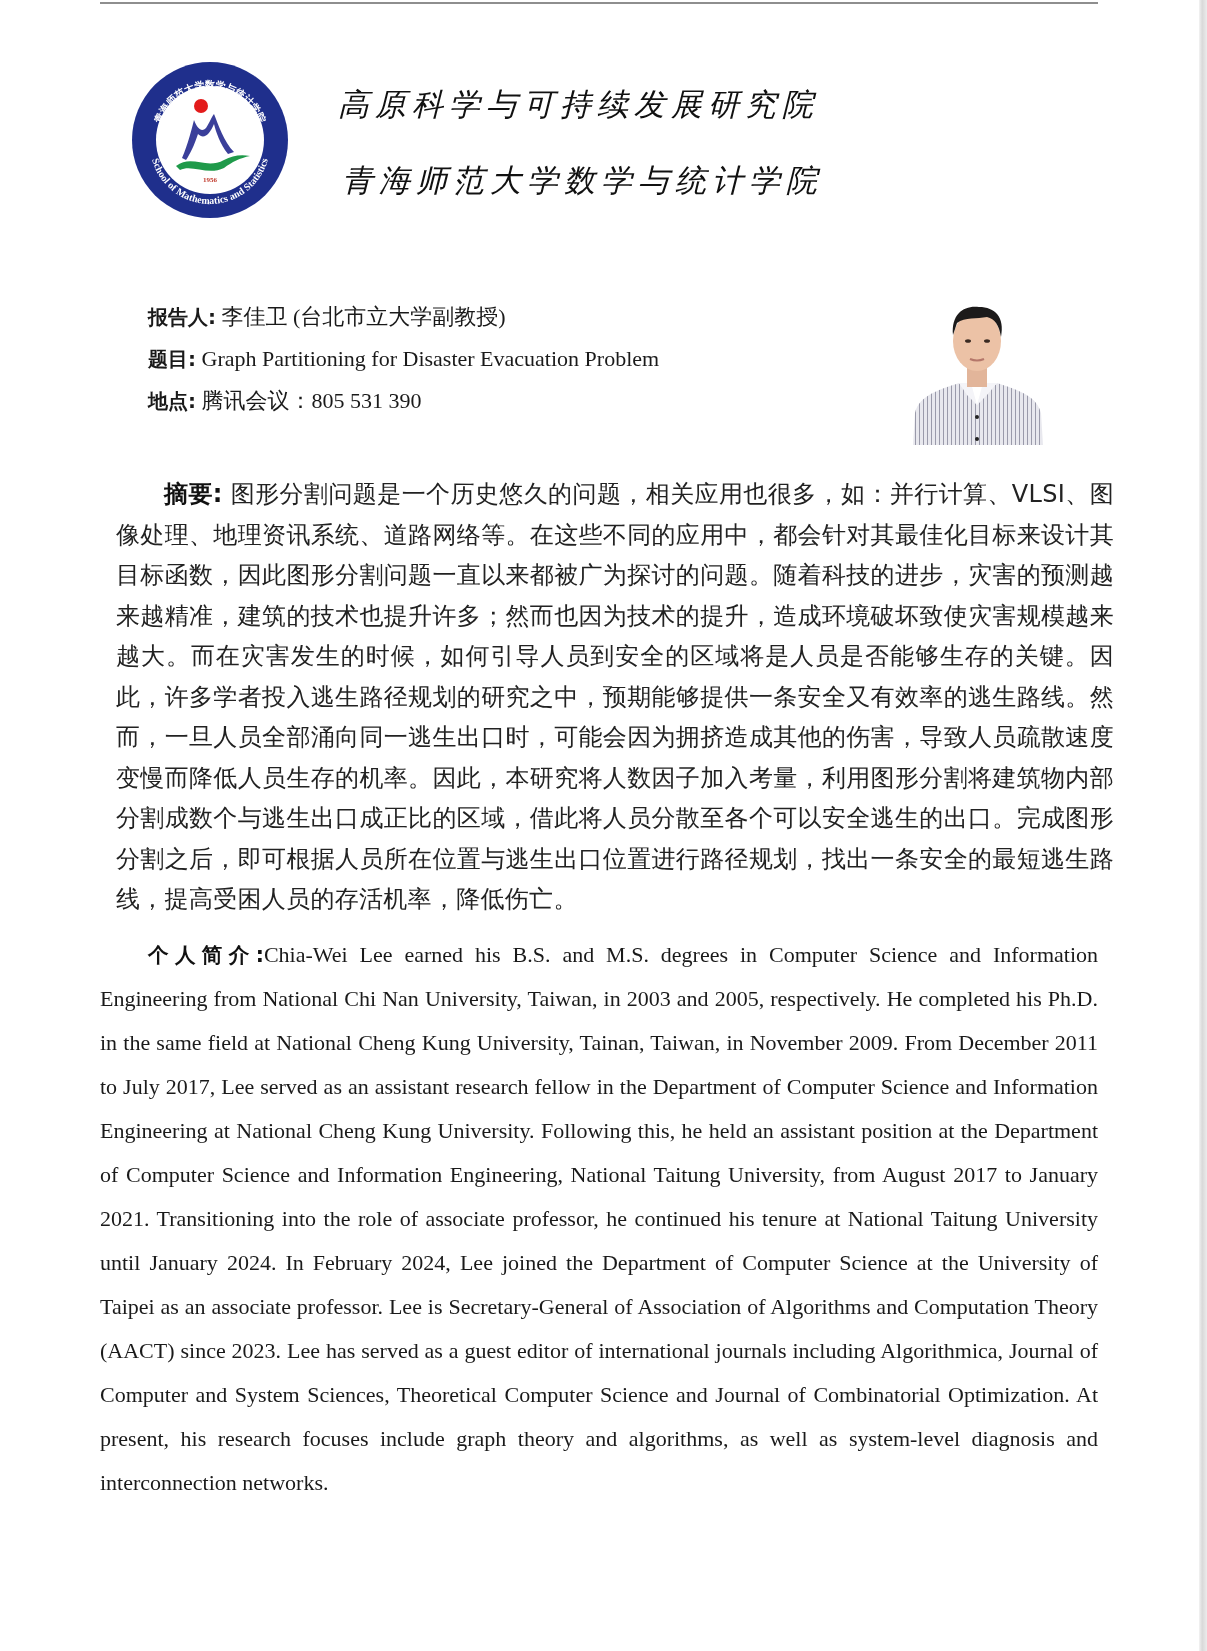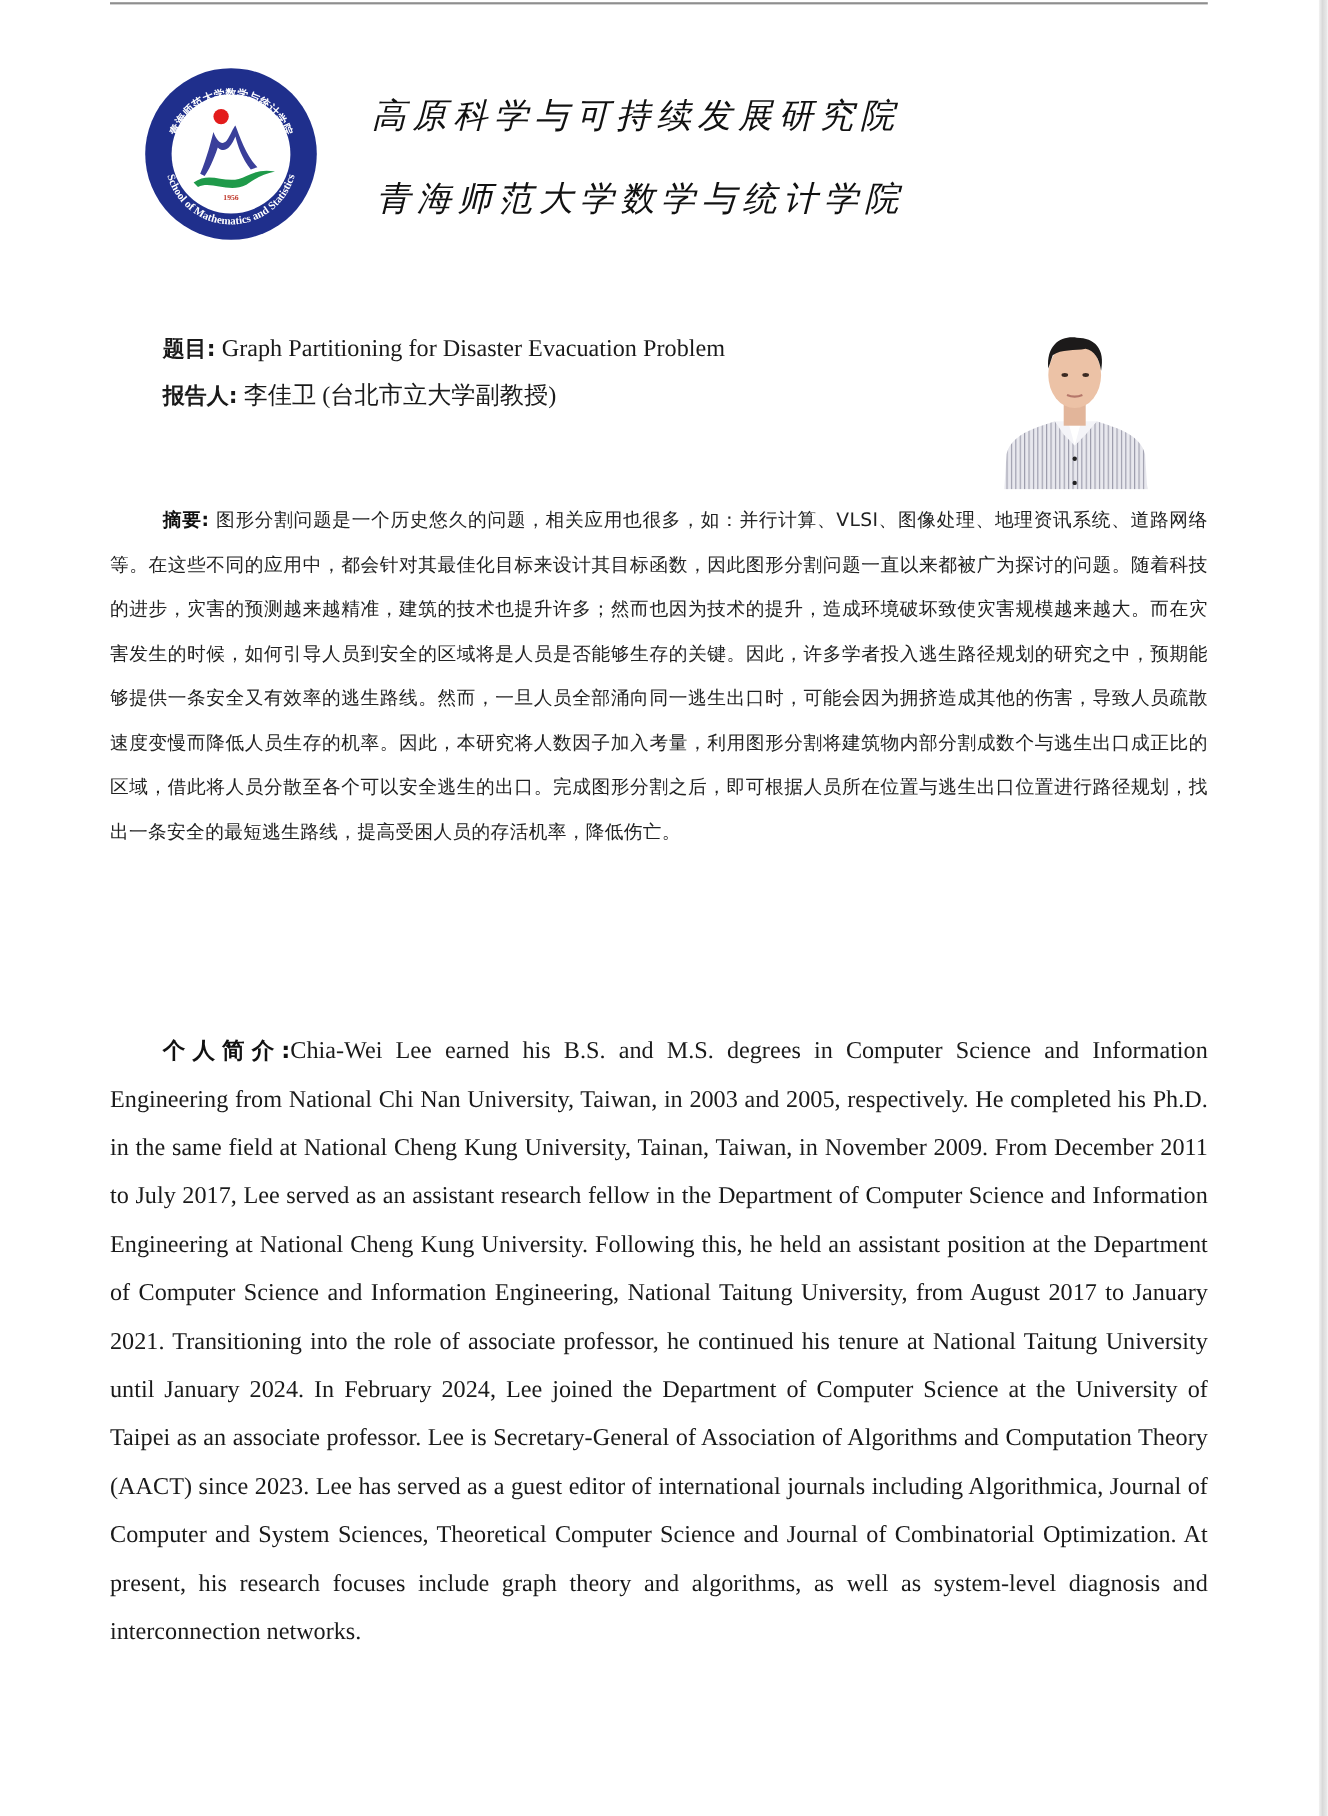--- a/index.html
+++ b/index.html
@@ -84,27 +84,28 @@
     }
     
     .para {
       position: absolute;
       left: 100px;
       width: 998px;
       text-align: justify;
       text-align-last: left;
     }
     .abstract {
-      top: 453px;
+      top: 474px;
       font-family: "DejaVu Sans", sans-serif;
-      font-size: 17px;
+      font-size: 24px;
       line-height: 40.5px;
       letter-spacing: 0.3px;
       text-indent: 48px;
       color: #222;
+      margin-left: 16px;
     }
     .abstract .lbl, .bio .lbl {
       font-weight: bold;
       font-family: "DejaVu Sans", sans-serif;
       color: #111;
     }
     .bio {
       top: 933px;
       font-family: "Liberation Serif", serif;
       font-size: 22px;
@@ -138,24 +139,27 @@
     <path d="M 54 100 C 60 86, 64 70, 66 62 C 70 72, 74 74, 78 70 C 82 64, 84 58, 86 56 C 90 66, 96 84, 106 94 L 100 96 C 92 86, 88 74, 86 66 C 82 76, 76 82, 70 76 C 66 88, 62 96, 58 102 Z" fill="#3a3f9a"></path>
     <path d="M 48 108 C 64 96, 78 112, 96 102 C 104 98, 112 96, 122 98 C 112 100, 104 104, 96 110 C 80 118, 64 106, 52 112 Z" fill="#1f9a4a"></path>
     <text x="82" y="124" font-size="7" fill="#c0392b" text-anchor="middle" font-family="Liberation Serif, serif" font-weight="bold">1956</text>
   </svg>
   <div class="org-line l1">高原科学与可持续发展研究院</div>
   <div class="org-line l2">青海师范大学数学与统计学院</div>
 </div>
 
 <div class="meta">
   <div class="meta-row">
+    <span class="meta-label">报告人:</span><span> 李佳卫 (台北市立大学副教授)</span>
+  </div>
+  <div class="meta-row">
     <span class="meta-label">题目:</span><span> Graph Partitioning for Disaster Evacuation Problem</span>
   </div>
   <div class="meta-row">
-    <span class="meta-label">报告人:</span><span> 李佳卫 (台北市立大学副教授)</span>
+    <span class="meta-label">地点:</span><span> 腾讯会议：805 531 390</span>
   </div>
 </div>
 
 <div class="photo">
   <svg width="133" height="162" viewBox="0 0 133 162">
     <defs>
       <pattern id="stripes" width="4" height="4" patternUnits="userSpaceOnUse">
         <rect width="4" height="4" fill="#e8e8ee"></rect>
         <rect width="1" height="4" fill="#9a9aaa"></rect>
       </pattern>

